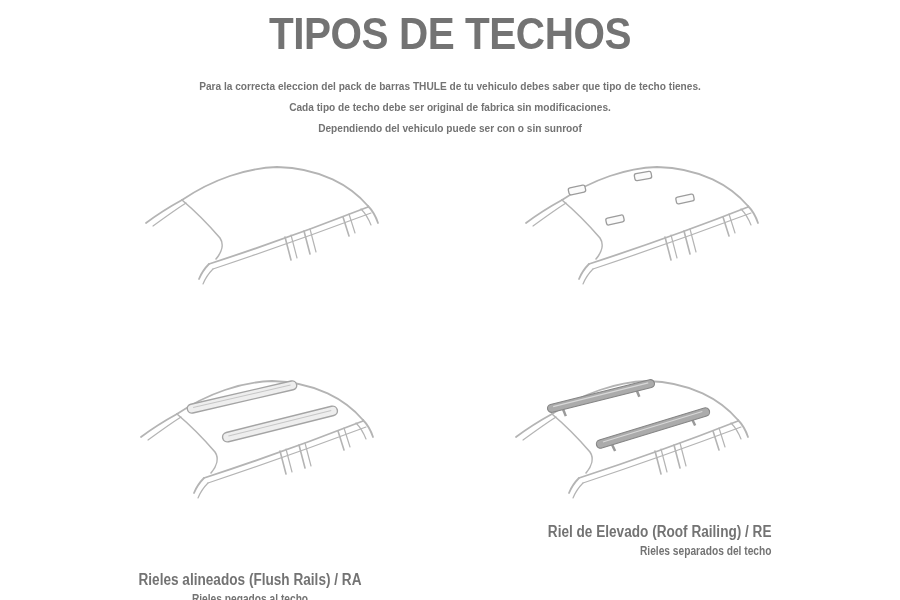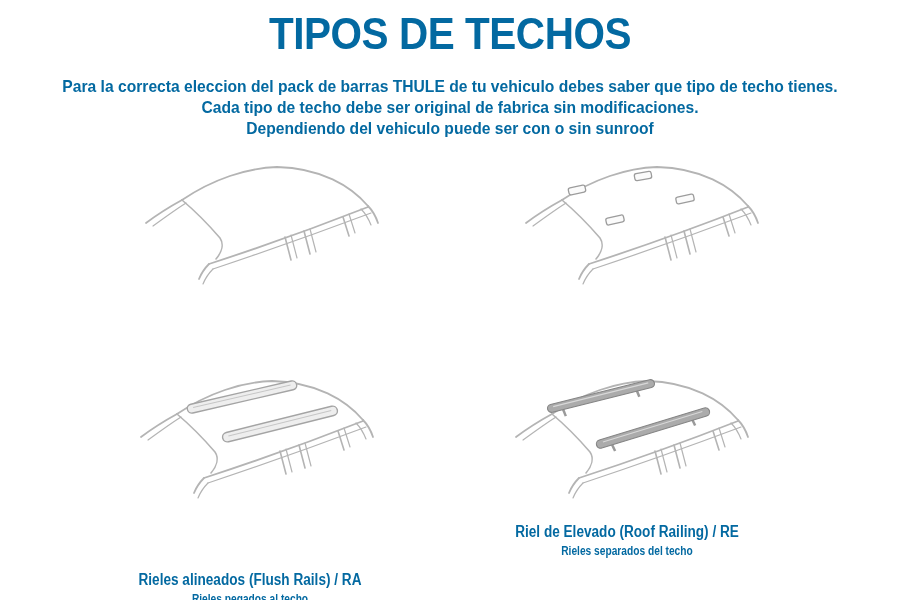--- a/index.html
+++ b/index.html
@@ -1,27 +1,27 @@
 <!DOCTYPE html>
 <html><head>
 <meta charset="utf-8">
 <style>
   html,body{margin:0;padding:0;background:#ffffff;}
   .canvas{
     position:relative;width:900px;height:600px;background:#ffffff;
-    font-family:"Liberation Sans",sans-serif;color:#0369a1;overflow:hidden;
+    font-family:"Liberation Sans",sans-serif;color:#737373;overflow:hidden;
   }
   .title{
     position:absolute;top:8px;left:0;width:100%;text-align:center;
     font-size:44px;font-weight:bold;line-height:52px;white-space:nowrap;
     transform:scaleX(0.92);transform-origin:center;letter-spacing:-0.5px;
   }
   .intro{
     position:absolute;top:76px;left:0;width:100%;text-align:center;
-    font-size:17px;font-weight:bold;line-height:21px;
+    font-size:11px;font-weight:bold;line-height:21px;
   }
   .intro .iline{transform:scaleX(0.92);transform-origin:center;white-space:nowrap;}
   .card{position:absolute;}
   .car{position:absolute;}
   .labelwrap{position:absolute;text-align:center;}
   .label-main{
     font-size:16px;font-weight:bold;line-height:19px;white-space:nowrap;
     transform:scaleX(0.85);transform-origin:center;
   }
   .label-sub{
@@ -119,19 +119,19 @@
           <line x1="-49" y1="-1.3" x2="49" y2="-1.3" stroke="#d8d8d8" stroke-width="1.1"></line>
         </g>
         <g transform="translate(158,62) rotate(-17)">
           <path d="M-44 4 L-43 11" stroke="#9a9a9a" stroke-width="2.5"></path>
           <path d="M40 3 L41 10" stroke="#9a9a9a" stroke-width="2.5"></path>
           <rect x="-59" y="-4.2" width="118" height="8.4" rx="4.2" fill="#ababab" stroke="#858585" stroke-width="1.1"></rect>
           <line x1="-52" y1="-1.3" x2="52" y2="-1.3" stroke="#d8d8d8" stroke-width="1.1"></line>
         </g>
       </g>
     </svg>
-    <div class="labelwrap" style="left:-13px;top:157px;width:340px;">
+    <div class="labelwrap" style="left:-13px;top:157px;width:340px;text-align:right;">
       <div class="label-main">Riel de Elevado (Roof Railing) / RE</div>
       <div class="label-sub">Rieles separados del techo</div>
     </div>
   </div>
 
 </div>
 
 </body></html>

